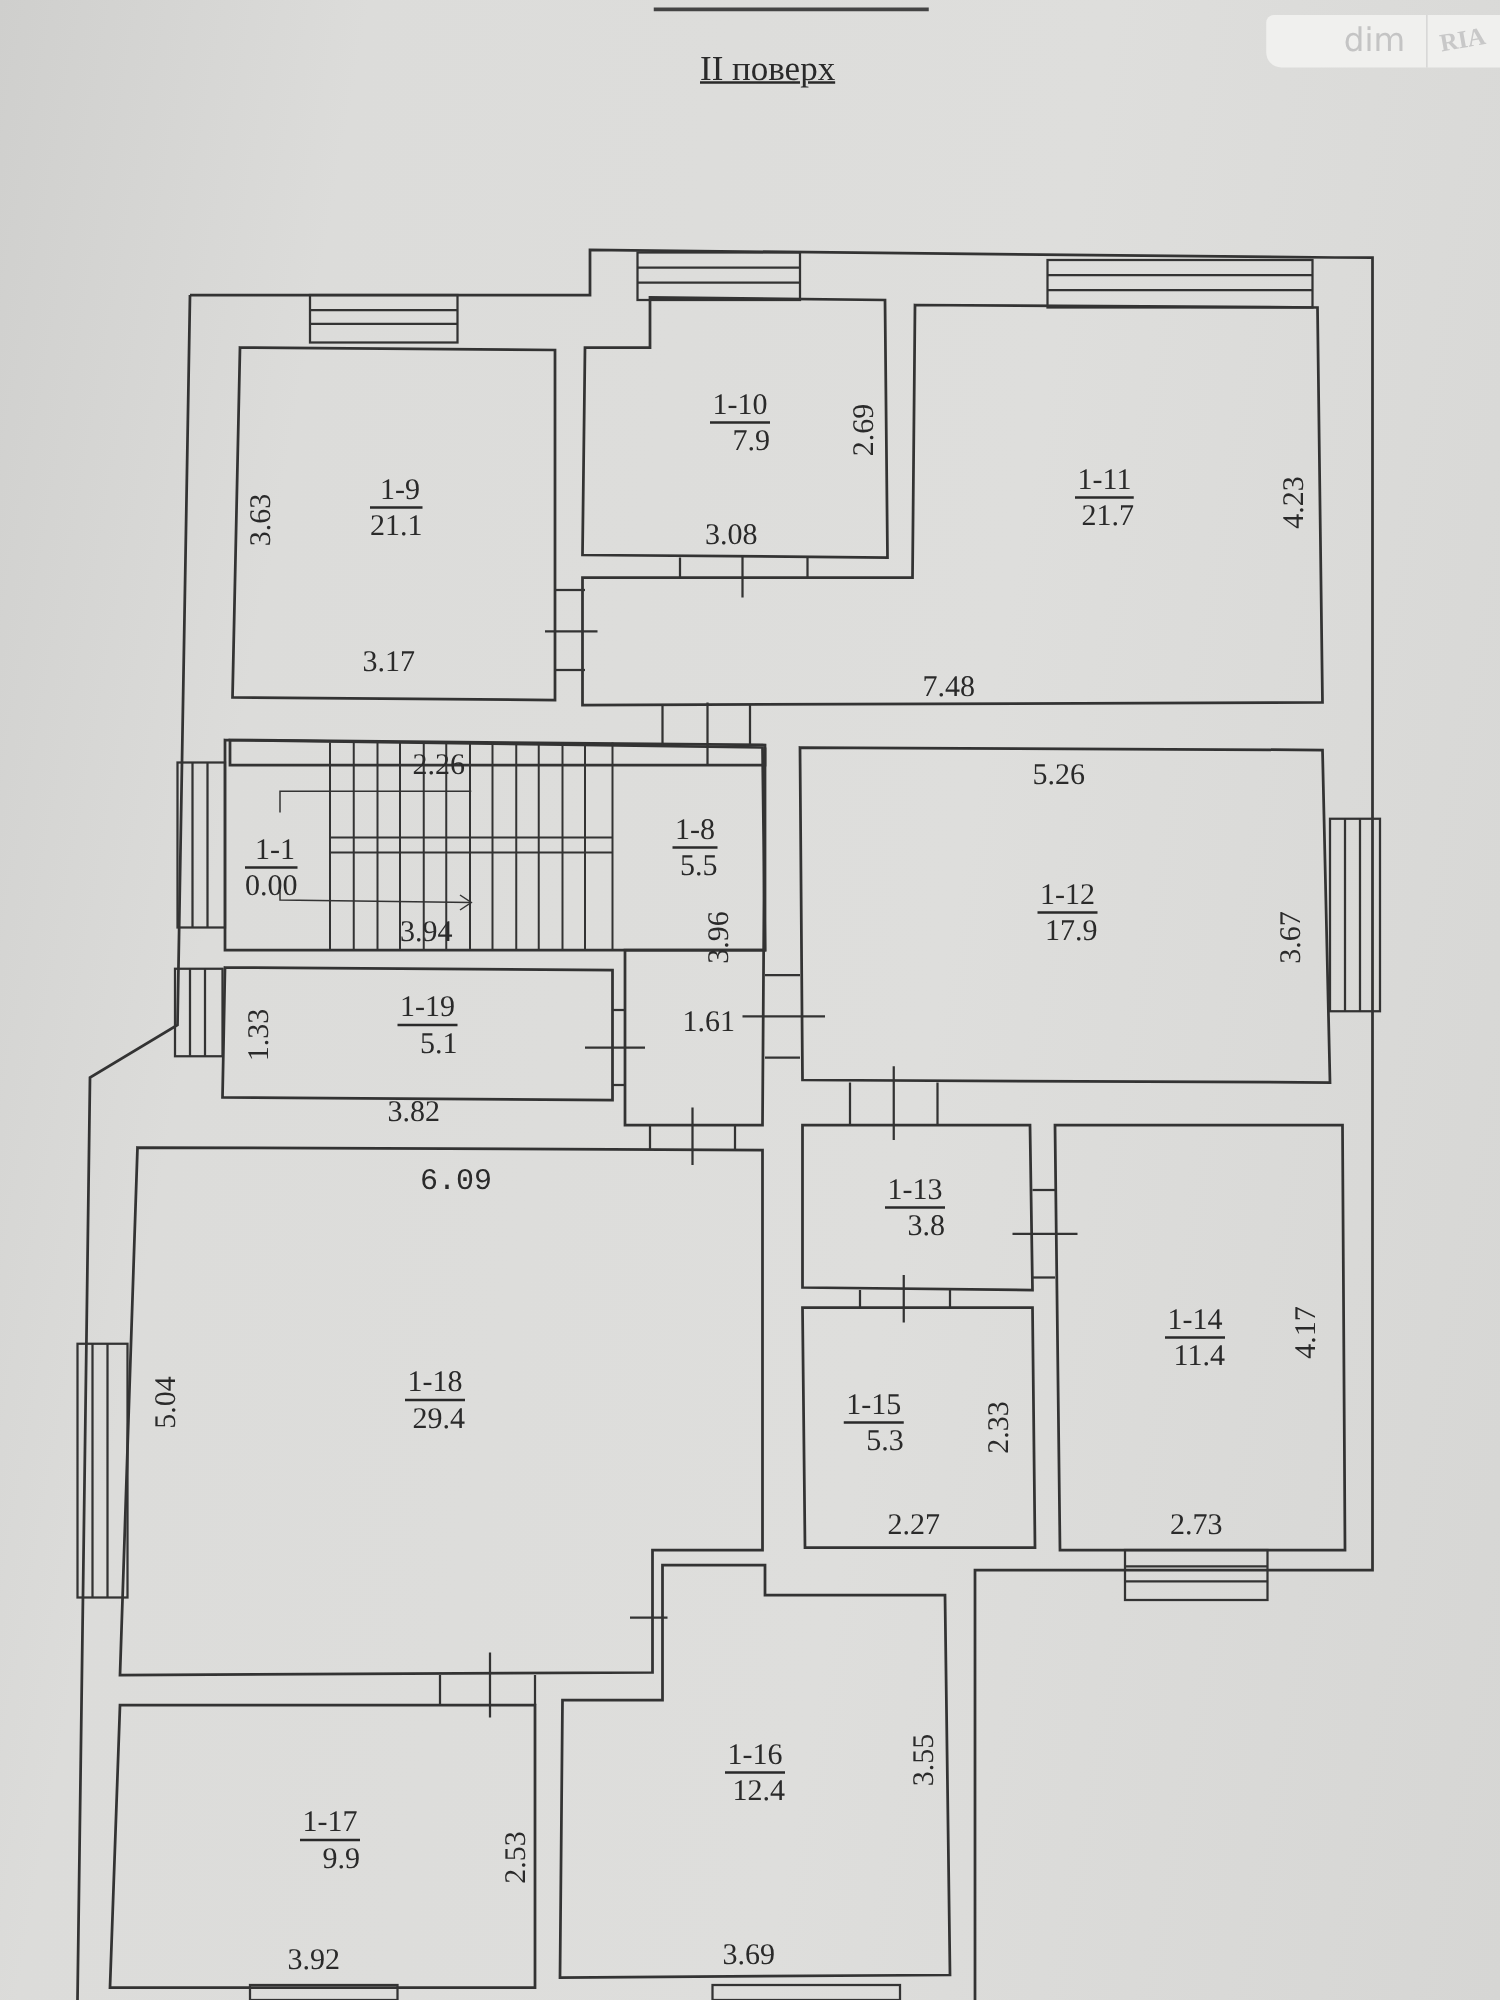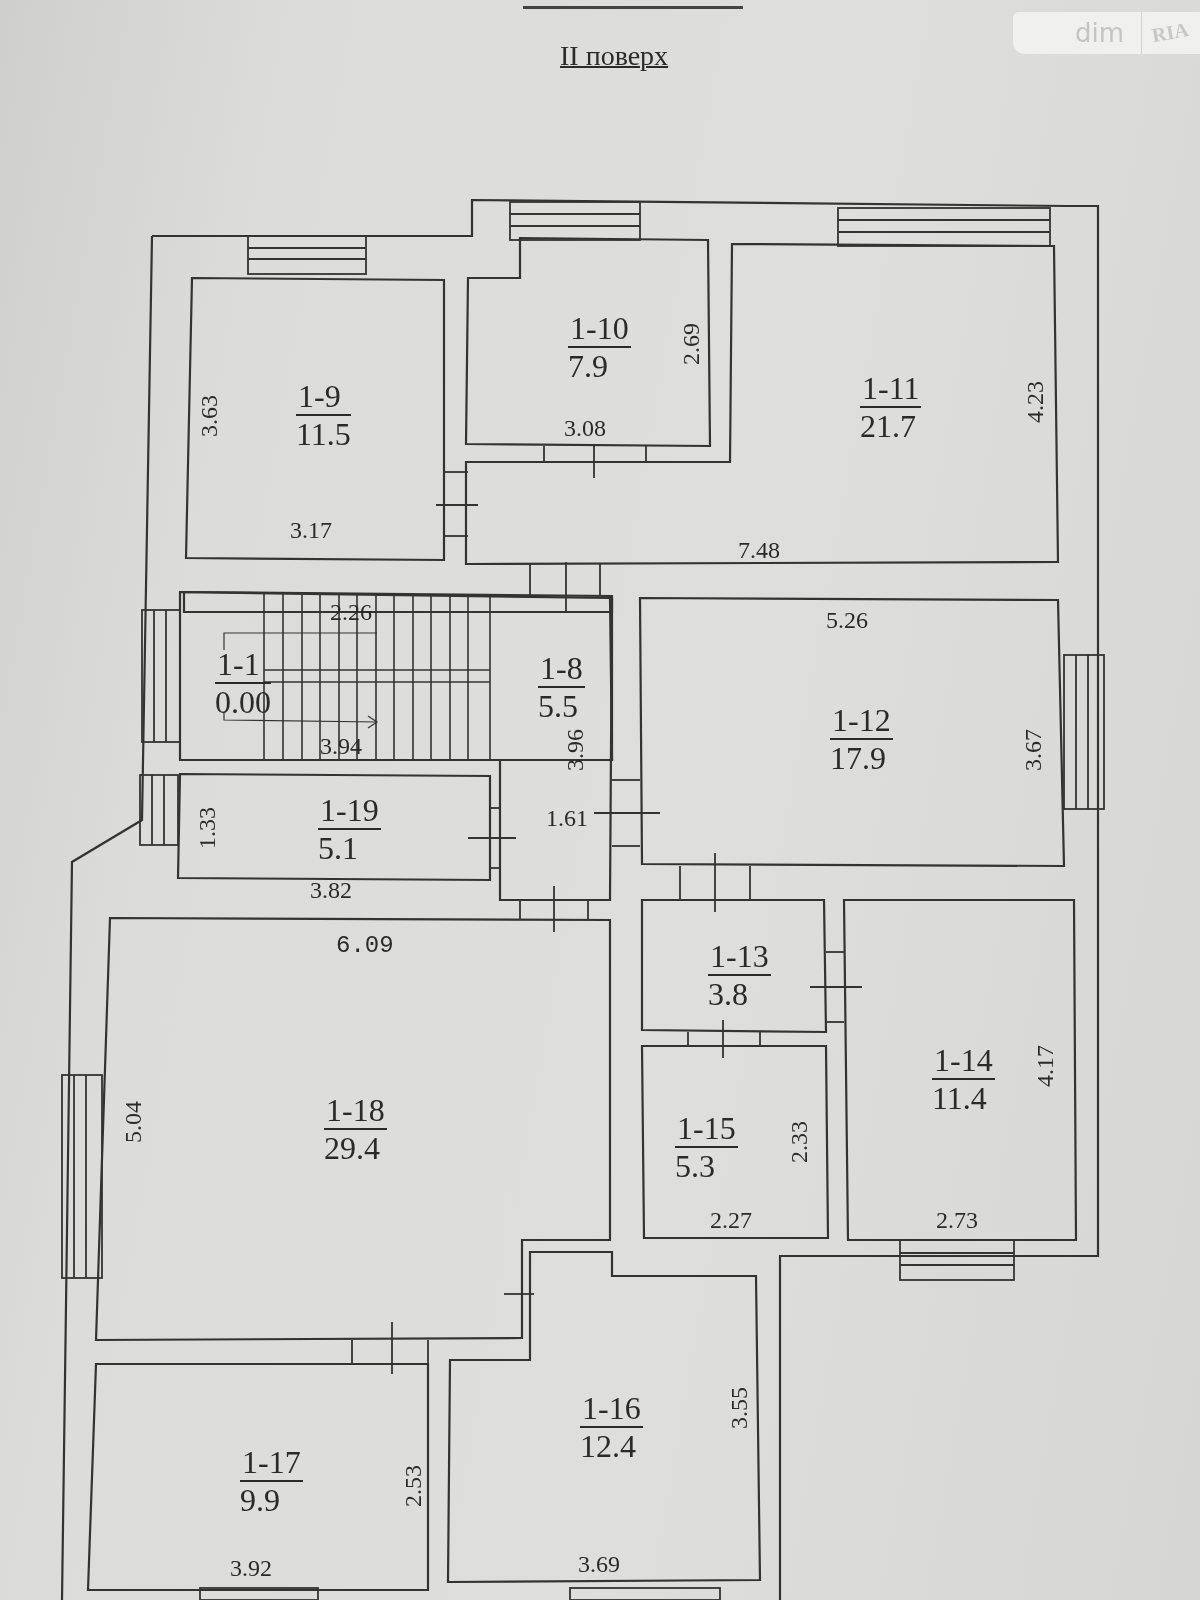--- a/index.html
+++ b/index.html
@@ -23,21 +23,21 @@
   }
   .watermark {
     position:absolute; left:1013px; top:12px; width:143px; height:42px;
     background:#f0f0ee; border-radius:6px 0 0 12px; display:flex; align-items:center;padding-left:48px;
   }
   .wm-dim { font-family:"DejaVu Sans", sans-serif; font-size:26px; color:#c4c4c4; padding-left:14px; width:66px; }
   .wm-sep { width:1px; height:42px; background:#d0d0d0; }
   .wm-ria { font-family:"Liberation Serif", serif; font-weight:bold; font-size:20px; color:#c8c8c8; padding-left:10px; transform:rotate(-10deg); }
   svg.plan { position:absolute; left:0; top:0; }
   .lbl { position:absolute; font-size:24px; text-align:center; line-height:1; color:#2a2a2a; white-space:nowrap; }
-  .room-label { position:absolute; text-align:left; font-size:32px; line-height:1.05; }
+  .room-label { position:absolute; text-align:right; font-size:24px; line-height:1.05; }
   .room-label .id { display:block; padding:0 2px; border-bottom:2px solid #2a2a2a; }
   .room-label .area { display:block; padding-top:2px; }
   .rot { transform:rotate(-90deg); transform-origin:center center; }
 </style>
 </head>
 <body>
 
 <div class="paper"></div>
 <div class="top-rule"></div>
 <div class="floor-title">II поверх</div>
@@ -152,31 +152,31 @@
       <line x1="760" y1="1032" x2="760" y2="1046"></line>
     <line x1="504" y1="1294" x2="534" y2="1294"></line>
     <line x1="392" y1="1322" x2="392" y2="1374"></line>
       <line x1="352" y1="1340" x2="352" y2="1364"></line>
       <line x1="428" y1="1340" x2="428" y2="1364"></line>
   </g>
 </svg>
 
 <div class="room-label" style="left:296px;top:380px;">
   <span class="id">1-9</span>
-    <span class="area">11.5</span>
+    <span class="area">21.1</span>
 </div>
 <div class="room-label" style="left:568px;top:312px;">
   <span class="id">1-10</span>
     <span class="area">7.9</span>
 </div>
 <div class="room-label" style="left:860px;top:372px;">
   <span class="id">1-11</span>
     <span class="area">21.7</span>
 </div>
-<div class="room-label" style="left:196px;top:648px;margin-left:19px;">
+<div class="room-label" style="left:196px;top:668px;">
   <span class="id">1-1</span>
     <span class="area">0.00</span>
 </div>
 <div class="room-label" style="left:538px;top:652px;">
   <span class="id">1-8</span>
     <span class="area">5.5</span>
 </div>
 <div class="room-label" style="left:830px;top:704px;">
   <span class="id">1-12</span>
     <span class="area">17.9</span>

